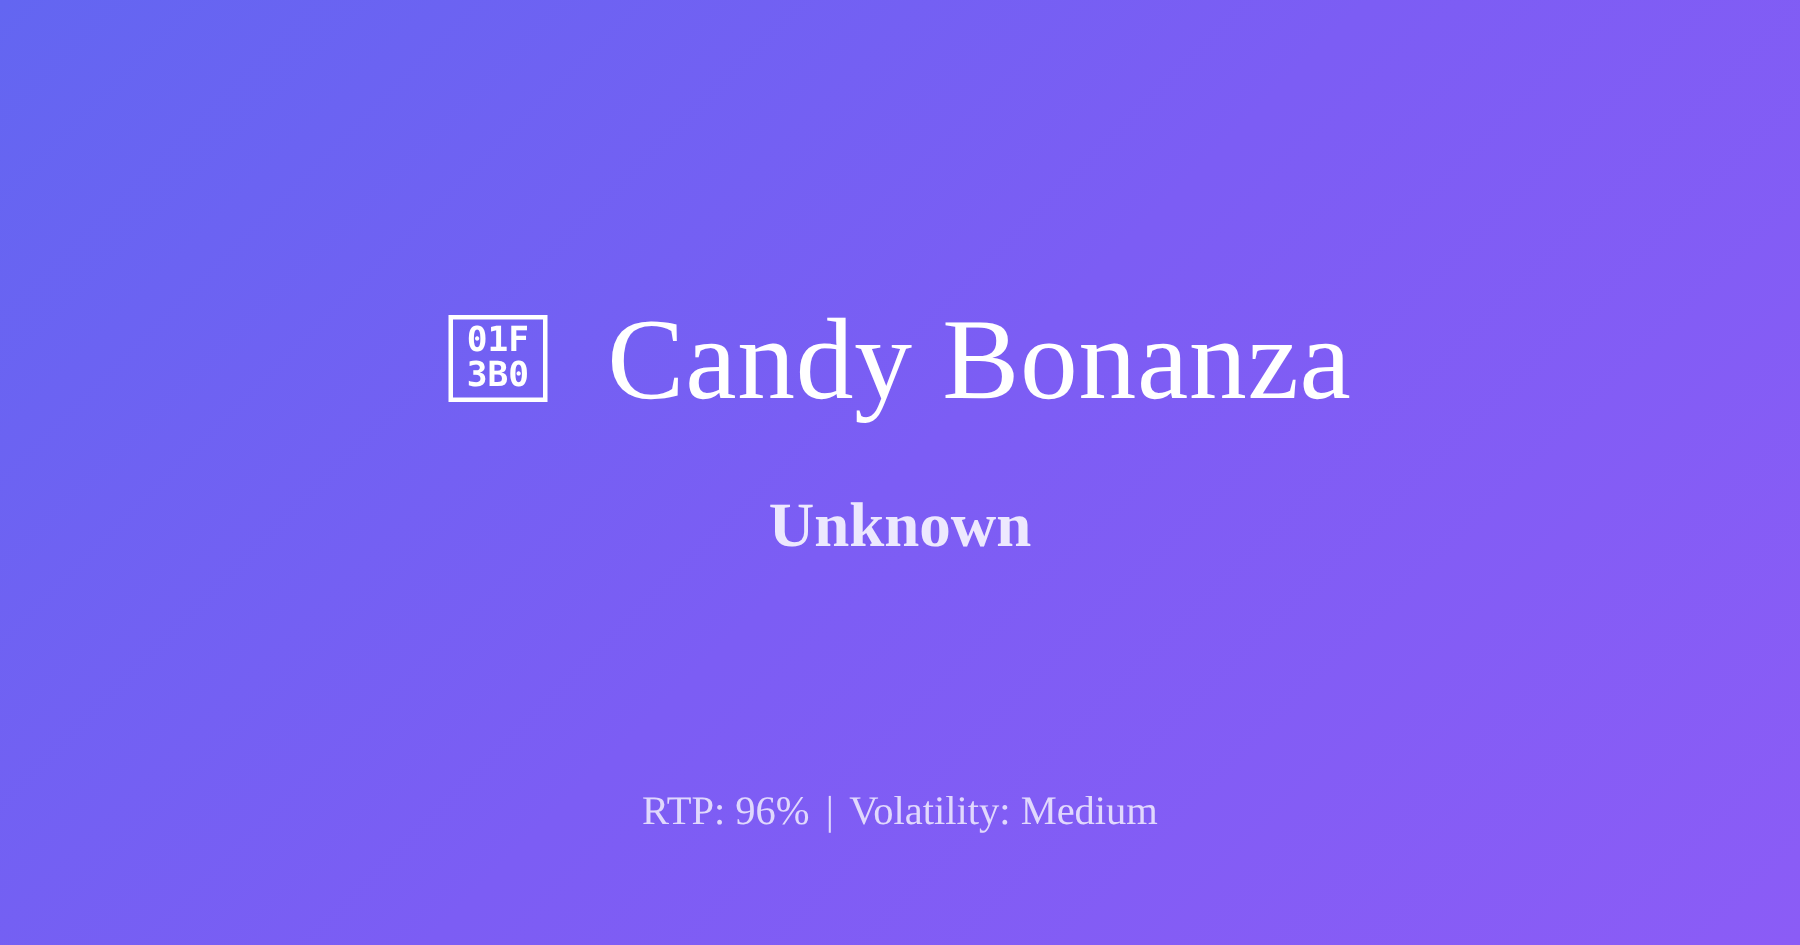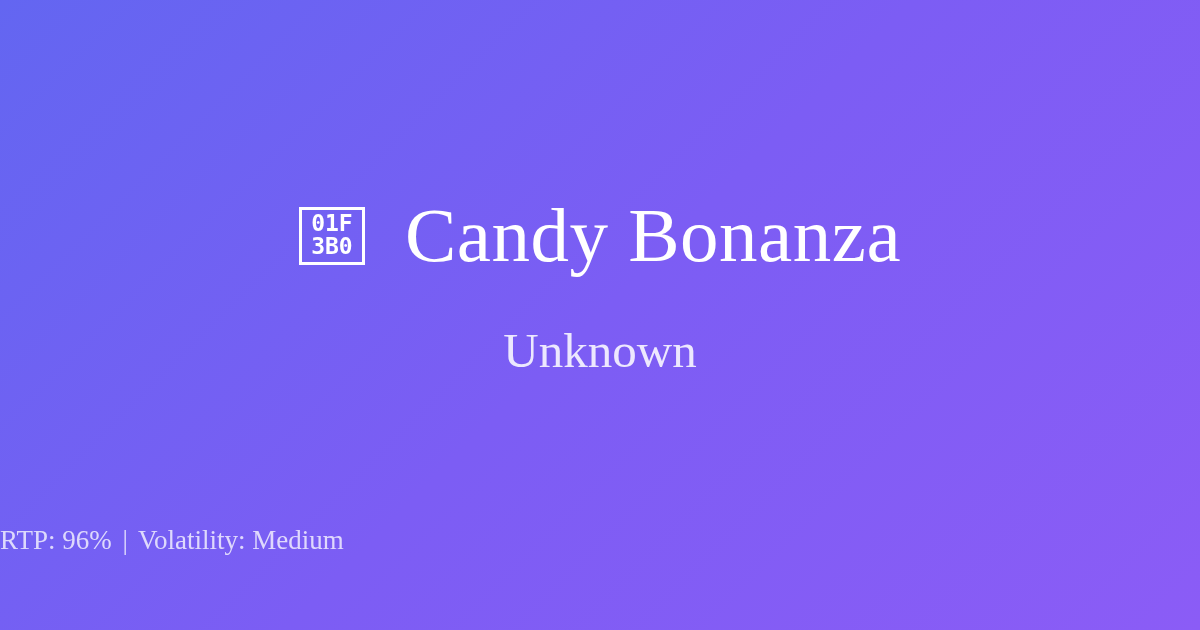--- a/index.html
+++ b/index.html
@@ -70,33 +70,34 @@
     letter-spacing: 0.5px;
     white-space: nowrap;
     margin: 0;
   }
 
   
   .game-subtitle {
     margin: 0;
     padding-top: 52px;
     font-family: "Liberation Serif", "DejaVu Serif", serif;
-    font-size: 49px;
-    font-weight: 400;
+    font-size: 42px;
+    font-weight: 700;
     line-height: 1;
     color: rgba(255, 255, 255, 0.86);
     white-space: nowrap;
   }
 
   
   .game-stats {
     position: absolute;
     left: 0;
     right: 0;
     top: 527px;
+    text-align: center;
     font-family: "Liberation Serif", "DejaVu Serif", serif;
     font-size: 27px;
     font-weight: 400;
     line-height: 1;
     color: rgba(255, 255, 255, 0.76);
     white-space: nowrap;
   }
   .game-stats .stat-sep {
     padding: 0 4px;
   }

